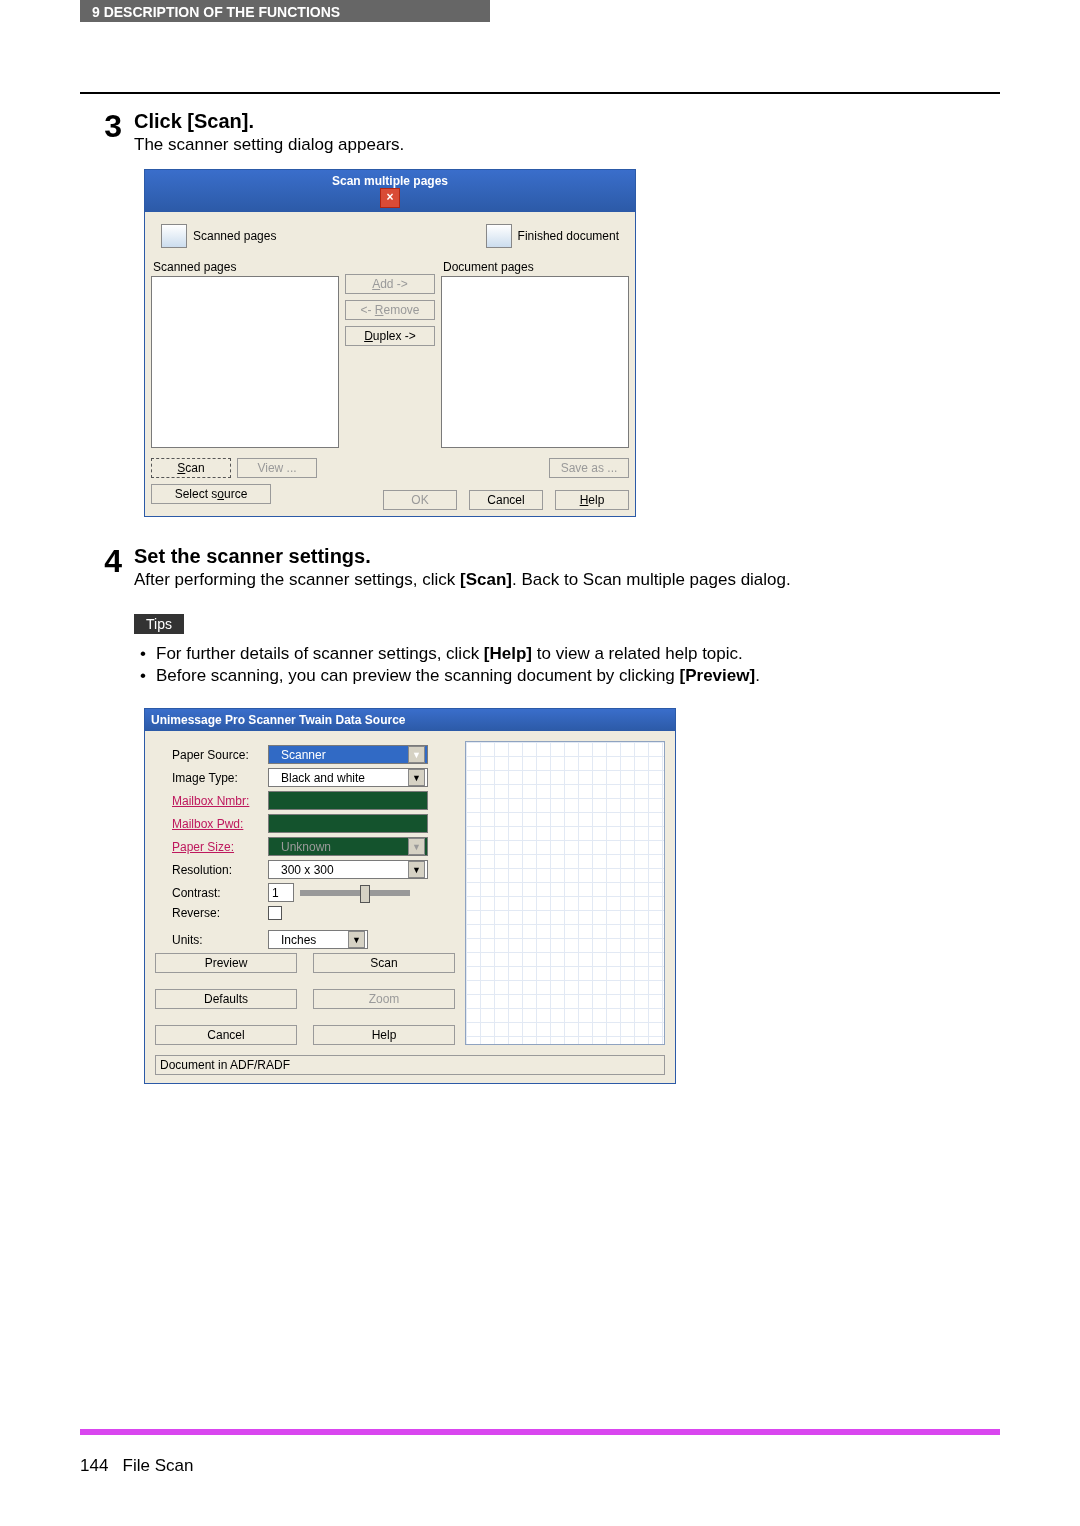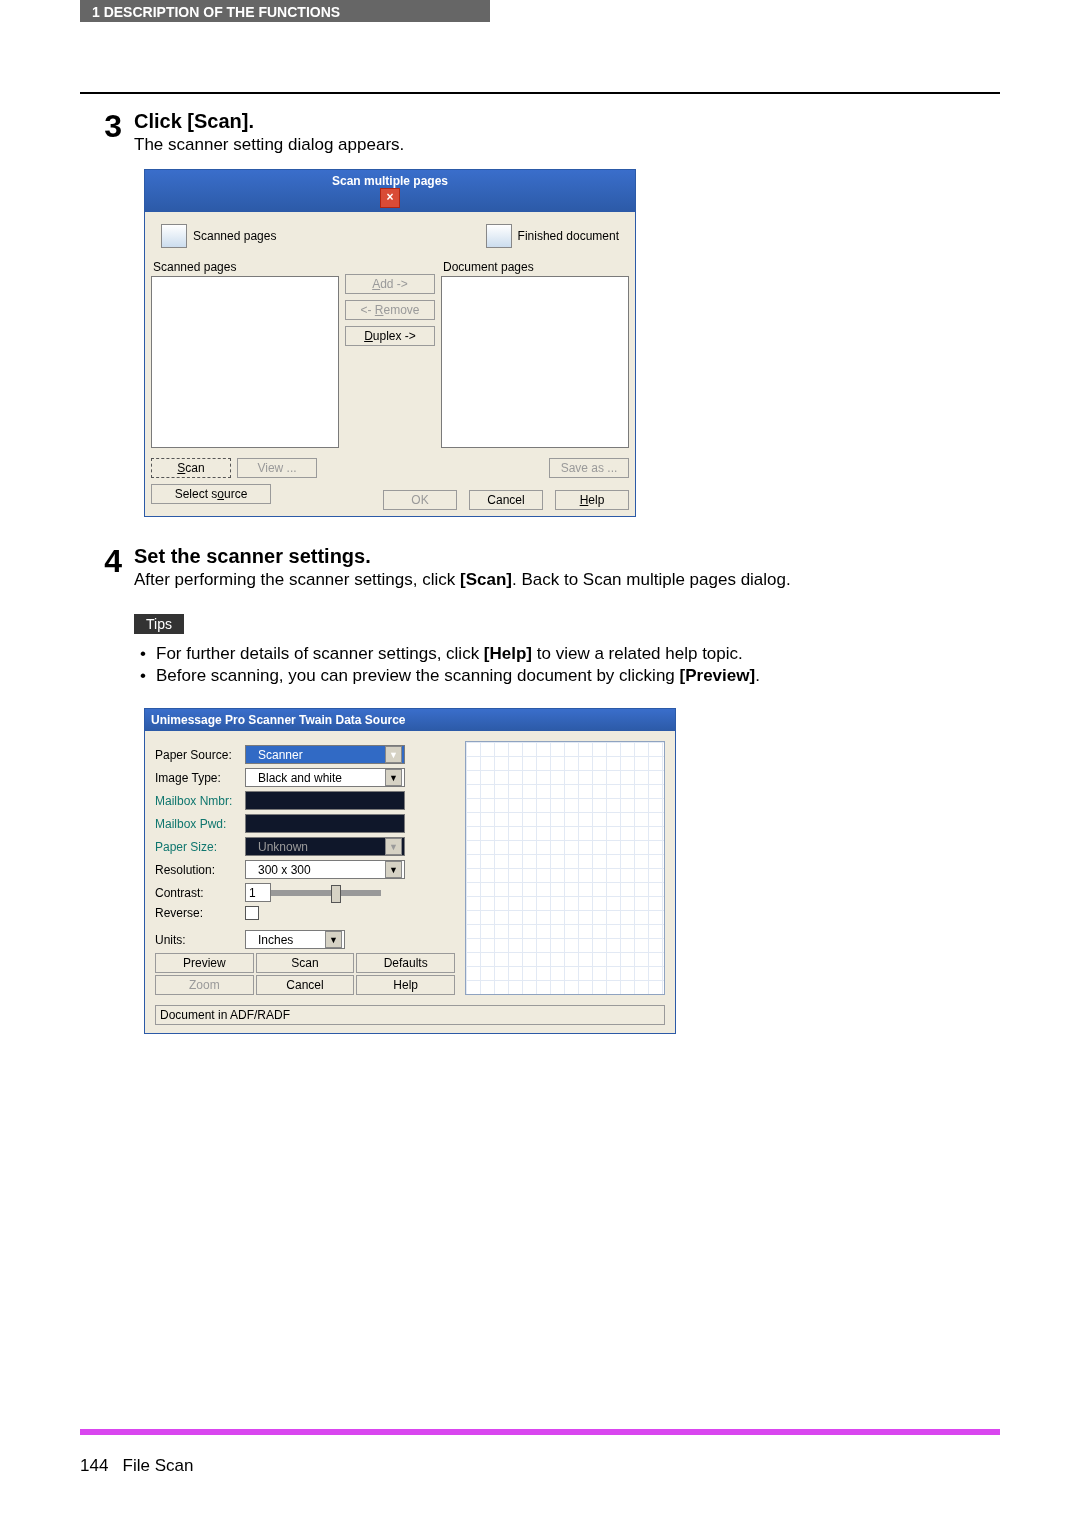--- a/index.html
+++ b/index.html
@@ -158,72 +158,72 @@
   .dlg2-body { display: flex; }
   .dlg2-form { width: 300px; padding: 10px; }
   .dlg2-preview {
     flex: 1; margin: 10px 10px 10px 0;
     border: 1px solid #8fa3c0; background: #fff;
     background-image:
       linear-gradient(#e2e9f4 1px, transparent 1px),
       linear-gradient(90deg, #e2e9f4 1px, transparent 1px);
     background-size: 14px 14px;
   }
-  .frow { display: flex; align-items: center; margin: 4px 0; gap: 0;}
+  .frow { display: flex; align-items: center; margin: 4px 17px; gap: 6px;}
   .flabel { width: 90px; }
-  .flabel.dim { color: #0f766e; }
+  .flabel.dim { color: #be185d; text-decoration: underline; }
   .fsel, .finp {
     border: 1px solid #7a7a7a; background: #fff;
     font-size: 12px; height: 19px; box-sizing: border-box;
     display:flex;align-items:center;justify-content:space-between;
     padding: 0 2px 0 3px;
   }
   .fsel { width: 160px; padding-left: 12px; }
   .fsel.sm { width: 100px; }
-  .fsel.disabled, .finp.disabled { background:#0f172a; color:#9a9a9a;text-align:center;}
+  .fsel.disabled, .finp.disabled { background:#14532d; color:#9a9a9a;text-align:center;}
   .dropbtn {
     width: 15px; height: 15px; background: #d6d2c4;
     border: 1px solid #888; font-size:9px;
     display:flex;align-items:center;justify-content:center;
   }
   .finp.sm { width: 26px; }
   .slider {
     width: 110px; height: 6px; background: #999;
     position:relative; display:inline-block;
   }
   .slider::after {
     content:""; position:absolute; top:-5px; left:60px;
     width:8px; height:16px; background:#d6d2c4; border:1px solid #555;
   }
   .chk {
     width:12px;height:12px;border:1px solid #555;background:#fff;display:inline-block;
   }
   .dlg2-dims { margin-top: 4px; }
   .dimrow { display:flex; }
   .dimrow .k { width:60px; }
-  .dlg2-btns { display:flex; flex-wrap:wrap; gap:2px; margin-top:0;}
+  .dlg2-btns { display:flex; flex-wrap:wrap; gap:16px; margin-top:0;}
   .dlg2-btns .btn { flex: 1 0 28%; }
   .statusbar {
     border:1px solid #9a9a9a; margin:0 10px 8px; padding:2px 4px;
     font-size:12px; background:#efebde;
   }
 
   .footer {
     position: absolute; bottom: 50px; left: 80px; right: 80px;
     border-top: 6px solid #d946ef; padding-top: 21px;
     font-size: 17px;
   }
   .footer .pg { font-size: 17px; }
 </style>
 </head>
 <body>
 
 <div class="page">
 
-  <div class="header-bar">1   DESCRIPTION OF THE FUNCTIONS</div>
+  <div class="header-bar">9   DESCRIPTION OF THE FUNCTIONS</div>
 
   <div class="content">
 
     <div class="step-row">
       <div class="step-num">3</div>
       <div class="step-body">
         <div class="step-title">Click [Scan].</div>
         <div class="step-desc">The scanner setting dialog appears.</div>
 
         <div class="dlg1">

